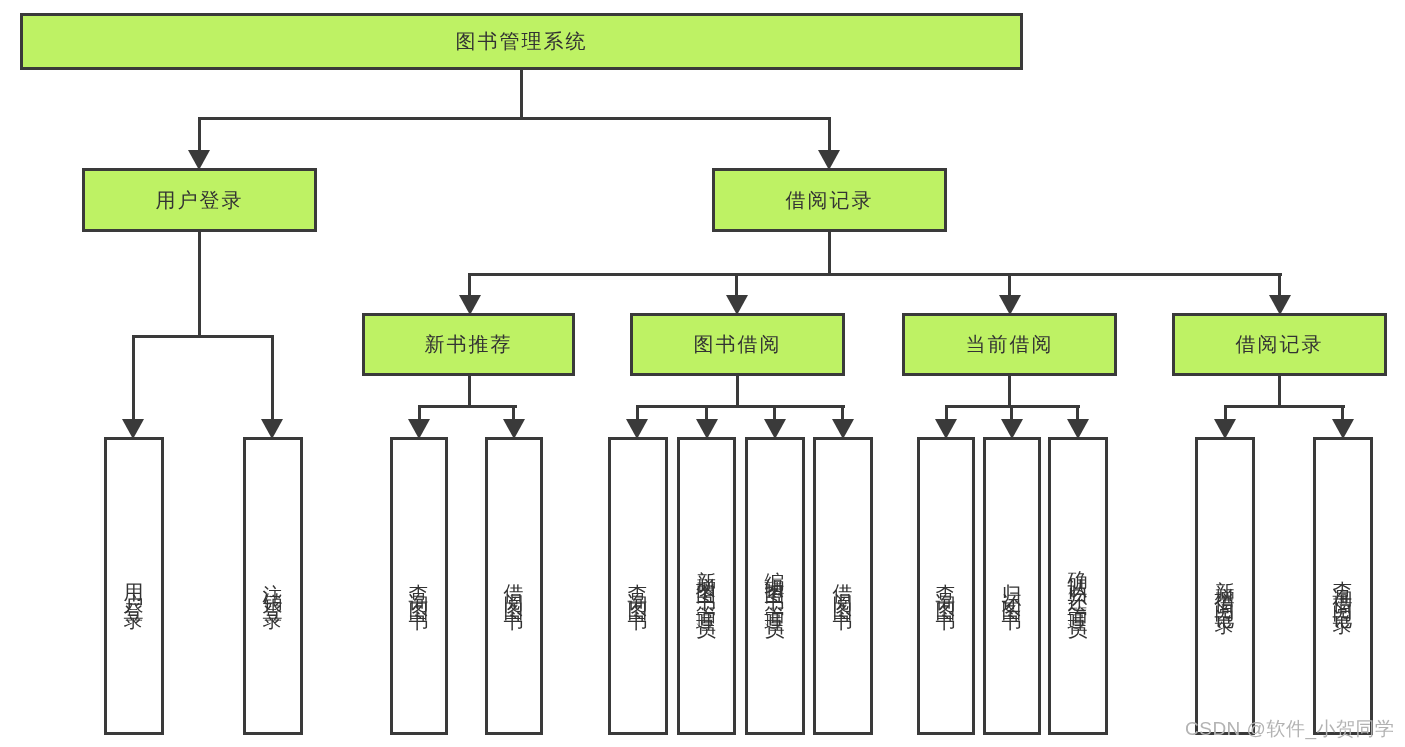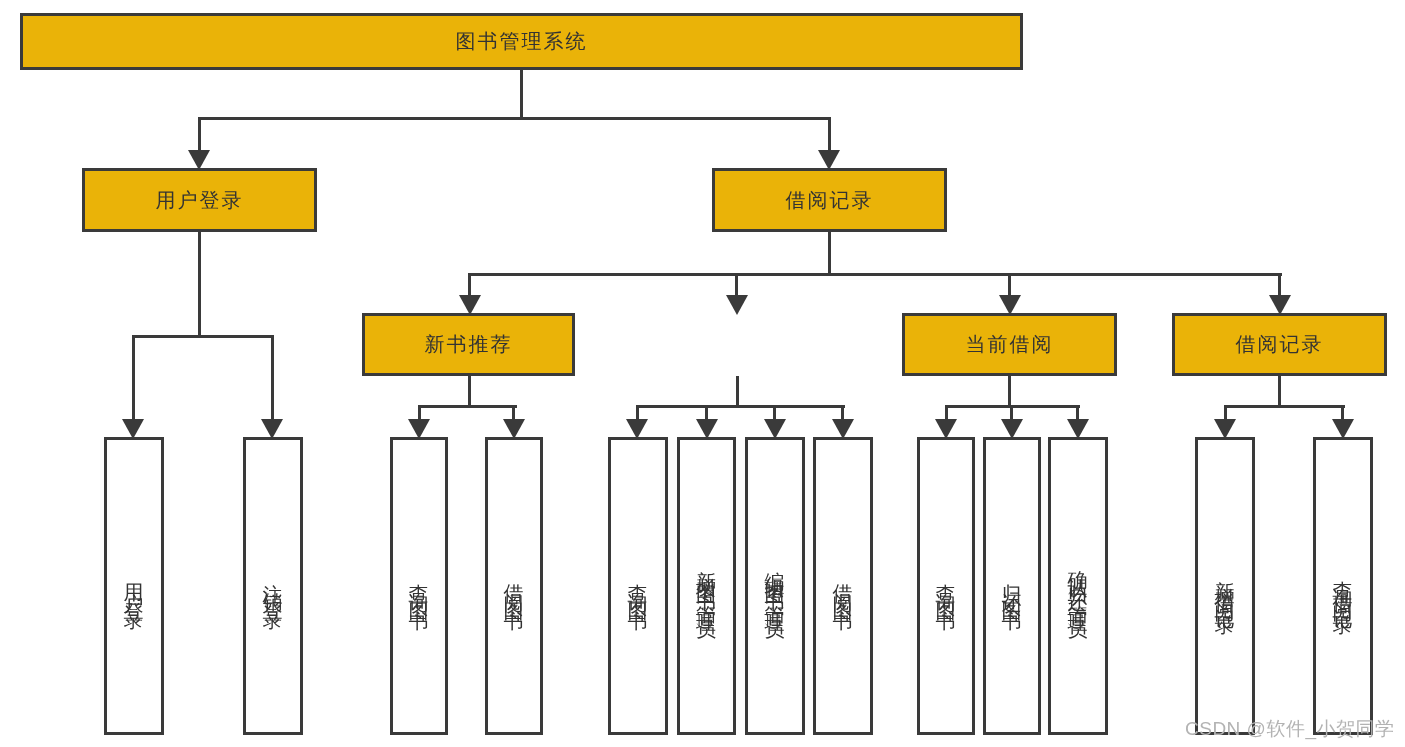--- a/index.html
+++ b/index.html
@@ -1,21 +1,21 @@
 <!DOCTYPE html>
 <html><head>
 <meta charset="utf-8">
 <style>
   html,body{margin:0;padding:0;background:#ffffff;}
   #canvas{
     position:relative;width:1405px;height:747px;background:#ffffff;overflow:hidden;
     font-family:"Liberation Sans","DejaVu Sans",sans-serif;
   }
   .box{
-    position:absolute;box-sizing:border-box;border:3px solid #3a3a3a;background:#eab308;
+    position:absolute;box-sizing:border-box;border:3px solid #3a3a3a;background:#bef264;
     display:flex;align-items:center;justify-content:center;
     color:#333333;font-size:20px;letter-spacing:2px;white-space:nowrap;
   }
   .vbox{
     position:absolute;box-sizing:border-box;border:3px solid #3a3a3a;background:#ffffff;
     display:flex;align-items:center;justify-content:center;
     color:#333333;font-size:20px;letter-spacing:9px;
     writing-mode:vertical-rl;text-orientation:mixed;line-height:1;
   }
   .vbox.long{letter-spacing:7px;}
@@ -37,20 +37,21 @@
 <div id="canvas">
 
   <div class="box" style="left:20px;top:13px;width:1003px;height:57px">图书管理系统</div>
 
   <div class="box" style="left:82px;top:168px;width:235px;height:64px">用户登录</div>
 
   <div class="box" style="left:712px;top:168px;width:235px;height:64px">借阅记录</div>
 
   <div class="box" style="left:362px;top:313px;width:213px;height:63px">新书推荐</div>
 
+  <div class="box" style="left:630px;top:313px;width:215px;height:63px">图书借阅</div>
 
   <div class="box" style="left:1172px;top:313px;width:215px;height:63px">借阅记录</div>
 
   <div class="box" style="left:902px;top:313px;width:215px;height:63px">当前借阅</div>
 
   <div class="vbox" style="left:104px;top:437px;width:60px;height:298px">用户登录</div>
 
   <div class="vbox" style="left:243px;top:437px;width:60px;height:298px">注销登录</div>
 
   <div class="vbox" style="left:390px;top:437px;width:58px;height:298px">查询图书</div>

